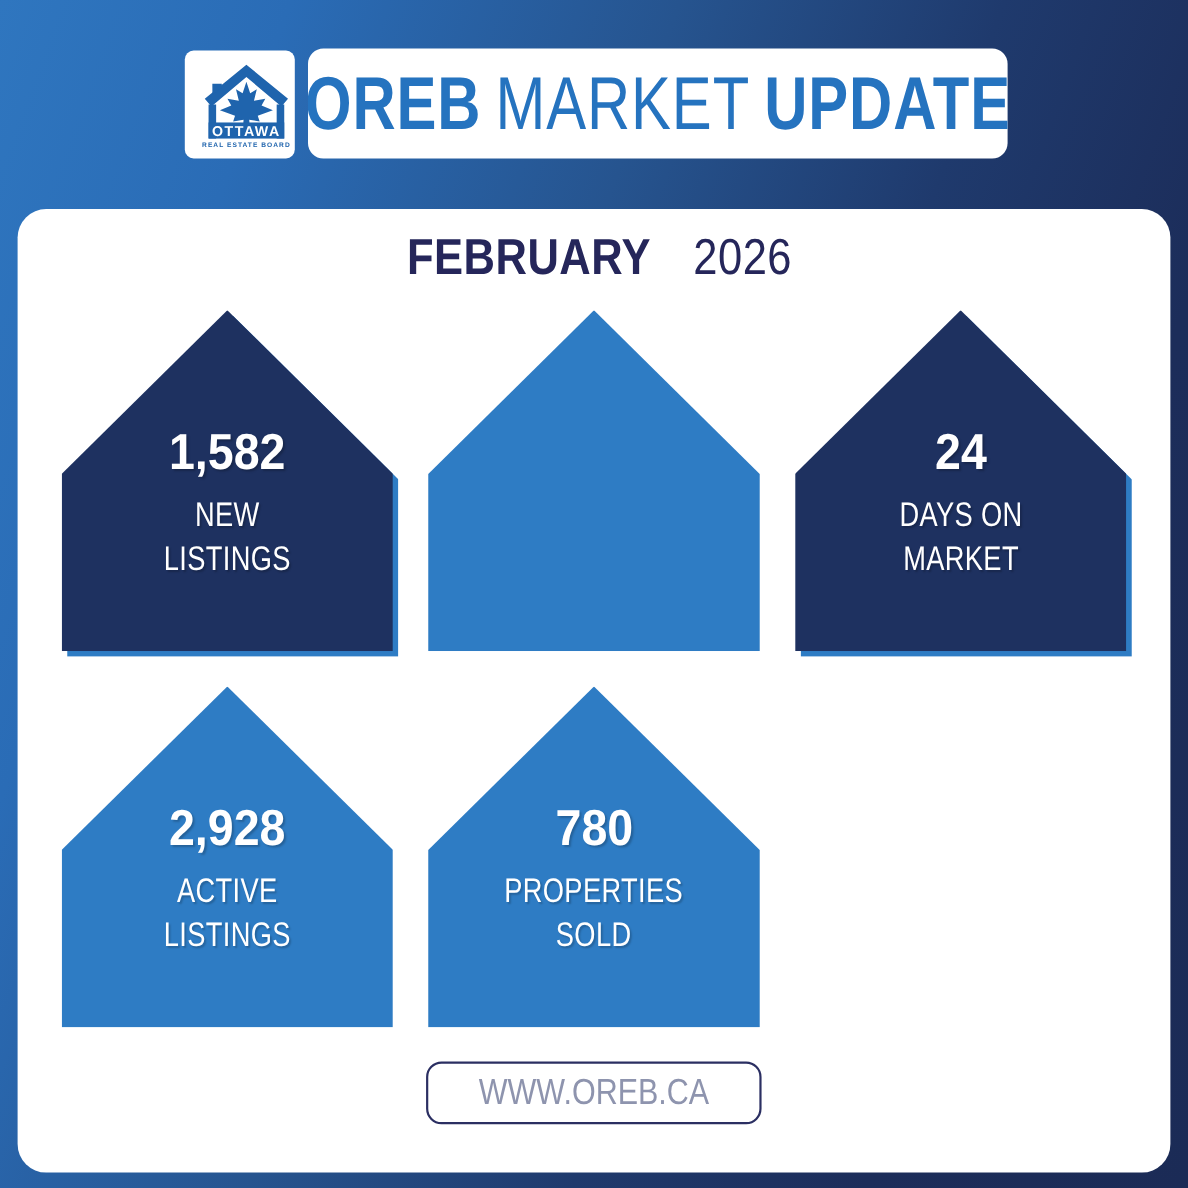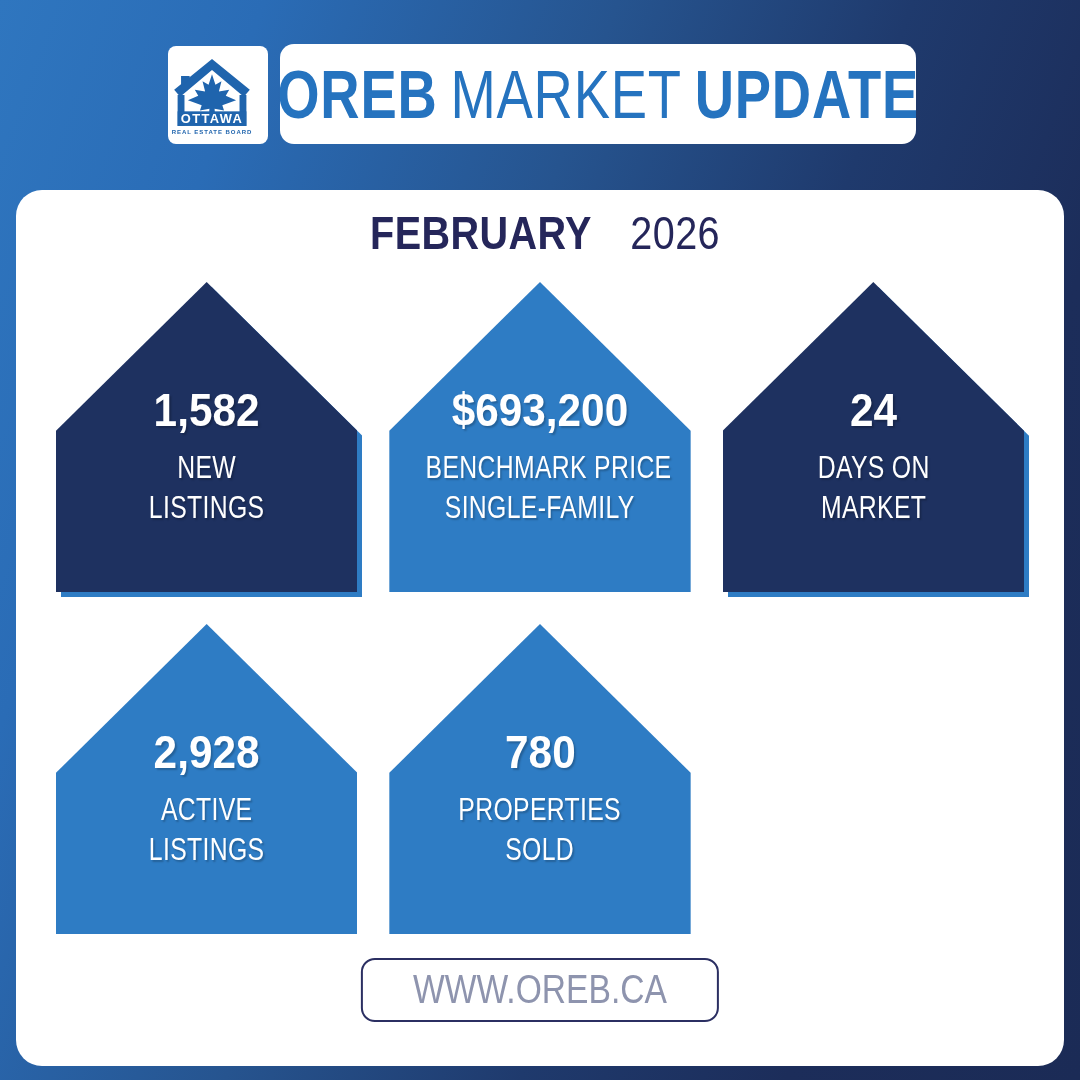--- a/index.html
+++ b/index.html
@@ -9,21 +9,21 @@
     background:linear-gradient(110deg, #2f76bf 0%, #2a6cb6 18%, #26548f 42%, #1f3a6d 62%, #1c2d5a 80%, #1b2b56 100%);
     position:relative;
   }
 
   
   #header { position:absolute; left:168px; top:44px; width:748px; height:102px; }
 
   #logo-badge {
     position:absolute; left:0; top:2px; width:100px; height:98px;
     background:#fff; border-radius:8px;
-    display:flex; align-items:center; justify-content:flex-start;
+    display:flex; align-items:center; justify-content:flex-end;
   }
   #logo-badge svg { width:88px; height:86px; display:block; }
 
   #title-pill {
     position:absolute; left:112px; top:0px; width:636px; height:100px;
     background:#fff; border-radius:14px;
     display:flex; align-items:center; justify-content:center;
     overflow:hidden;
     text-align:right;
   }
@@ -87,21 +87,21 @@
     transform:scaleX(0.80); transform-origin:center;
     white-space:nowrap;
   }
   .card-label .ln { display:block; }
 
   
   #footer-badge {
     position:absolute; left:50%; transform:translateX(-50%);
     bottom:44px; padding:9px 26px 11px;
     border:2px solid #2b2f62; border-radius:14px;
-    color:#8e94ae; font-size:40px; line-height:1; white-space:nowrap;
+    color:#8e94ae; font-size:33px; line-height:1; white-space:nowrap;
   }
   #footer-badge span { display:inline-block; transform:scaleX(0.84); transform-origin:center; }
 </style>
 </head>
 <body>
 
 <div id="header">
 
   <div id="logo-badge">
     <svg viewBox="0 0 100 100">
@@ -145,27 +145,20 @@
         <div class="card-value">1,582</div>
         <div class="card-label">
           <span class="ln">NEW</span>
           <span class="ln">LISTINGS</span>
         </div>
       </div>
     </div>
 
     <div class="card">
       <div class="house" style="background:#2e7cc4"></div>
-      <div class="card-content">
-        <div class="card-value">$693,200</div>
-        <div class="card-label">
-          <span class="ln">BENCHMARK PRICE</span>
-          <span class="ln">SINGLE-FAMILY</span>
-        </div>
-      </div>
     </div>
 
     <div class="card">
       <div class="house house-shadow" style="background:#2e7cc4"></div>
       <div class="house" style="background:#1e3160"></div>
       <div class="card-content">
         <div class="card-value">24</div>
         <div class="card-label">
           <span class="ln">DAYS ON</span>
           <span class="ln">MARKET</span>

